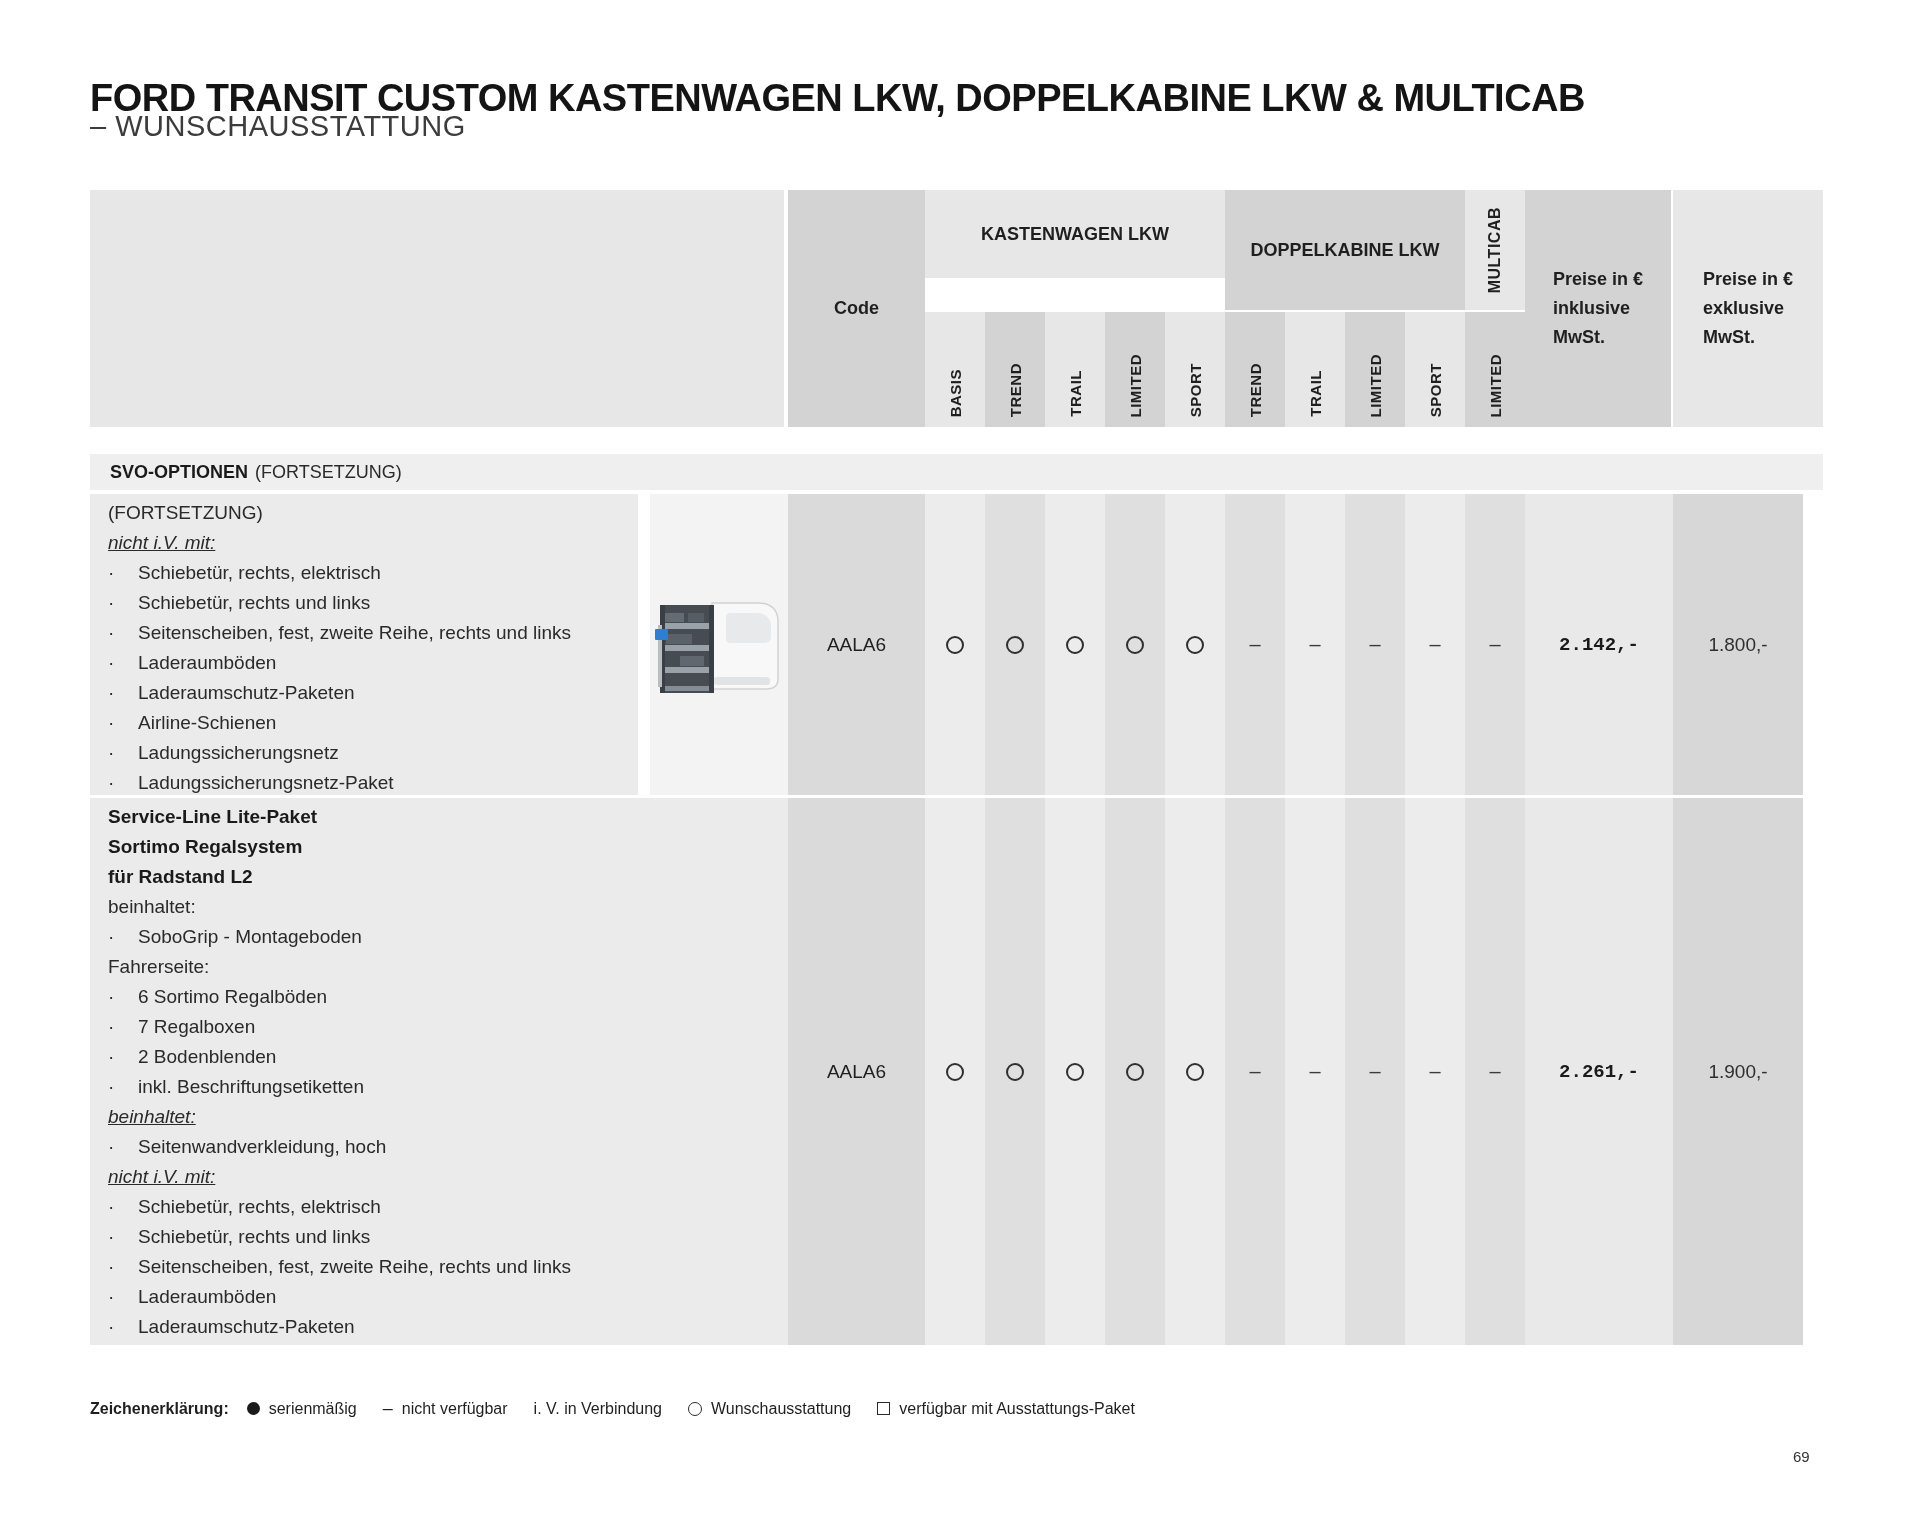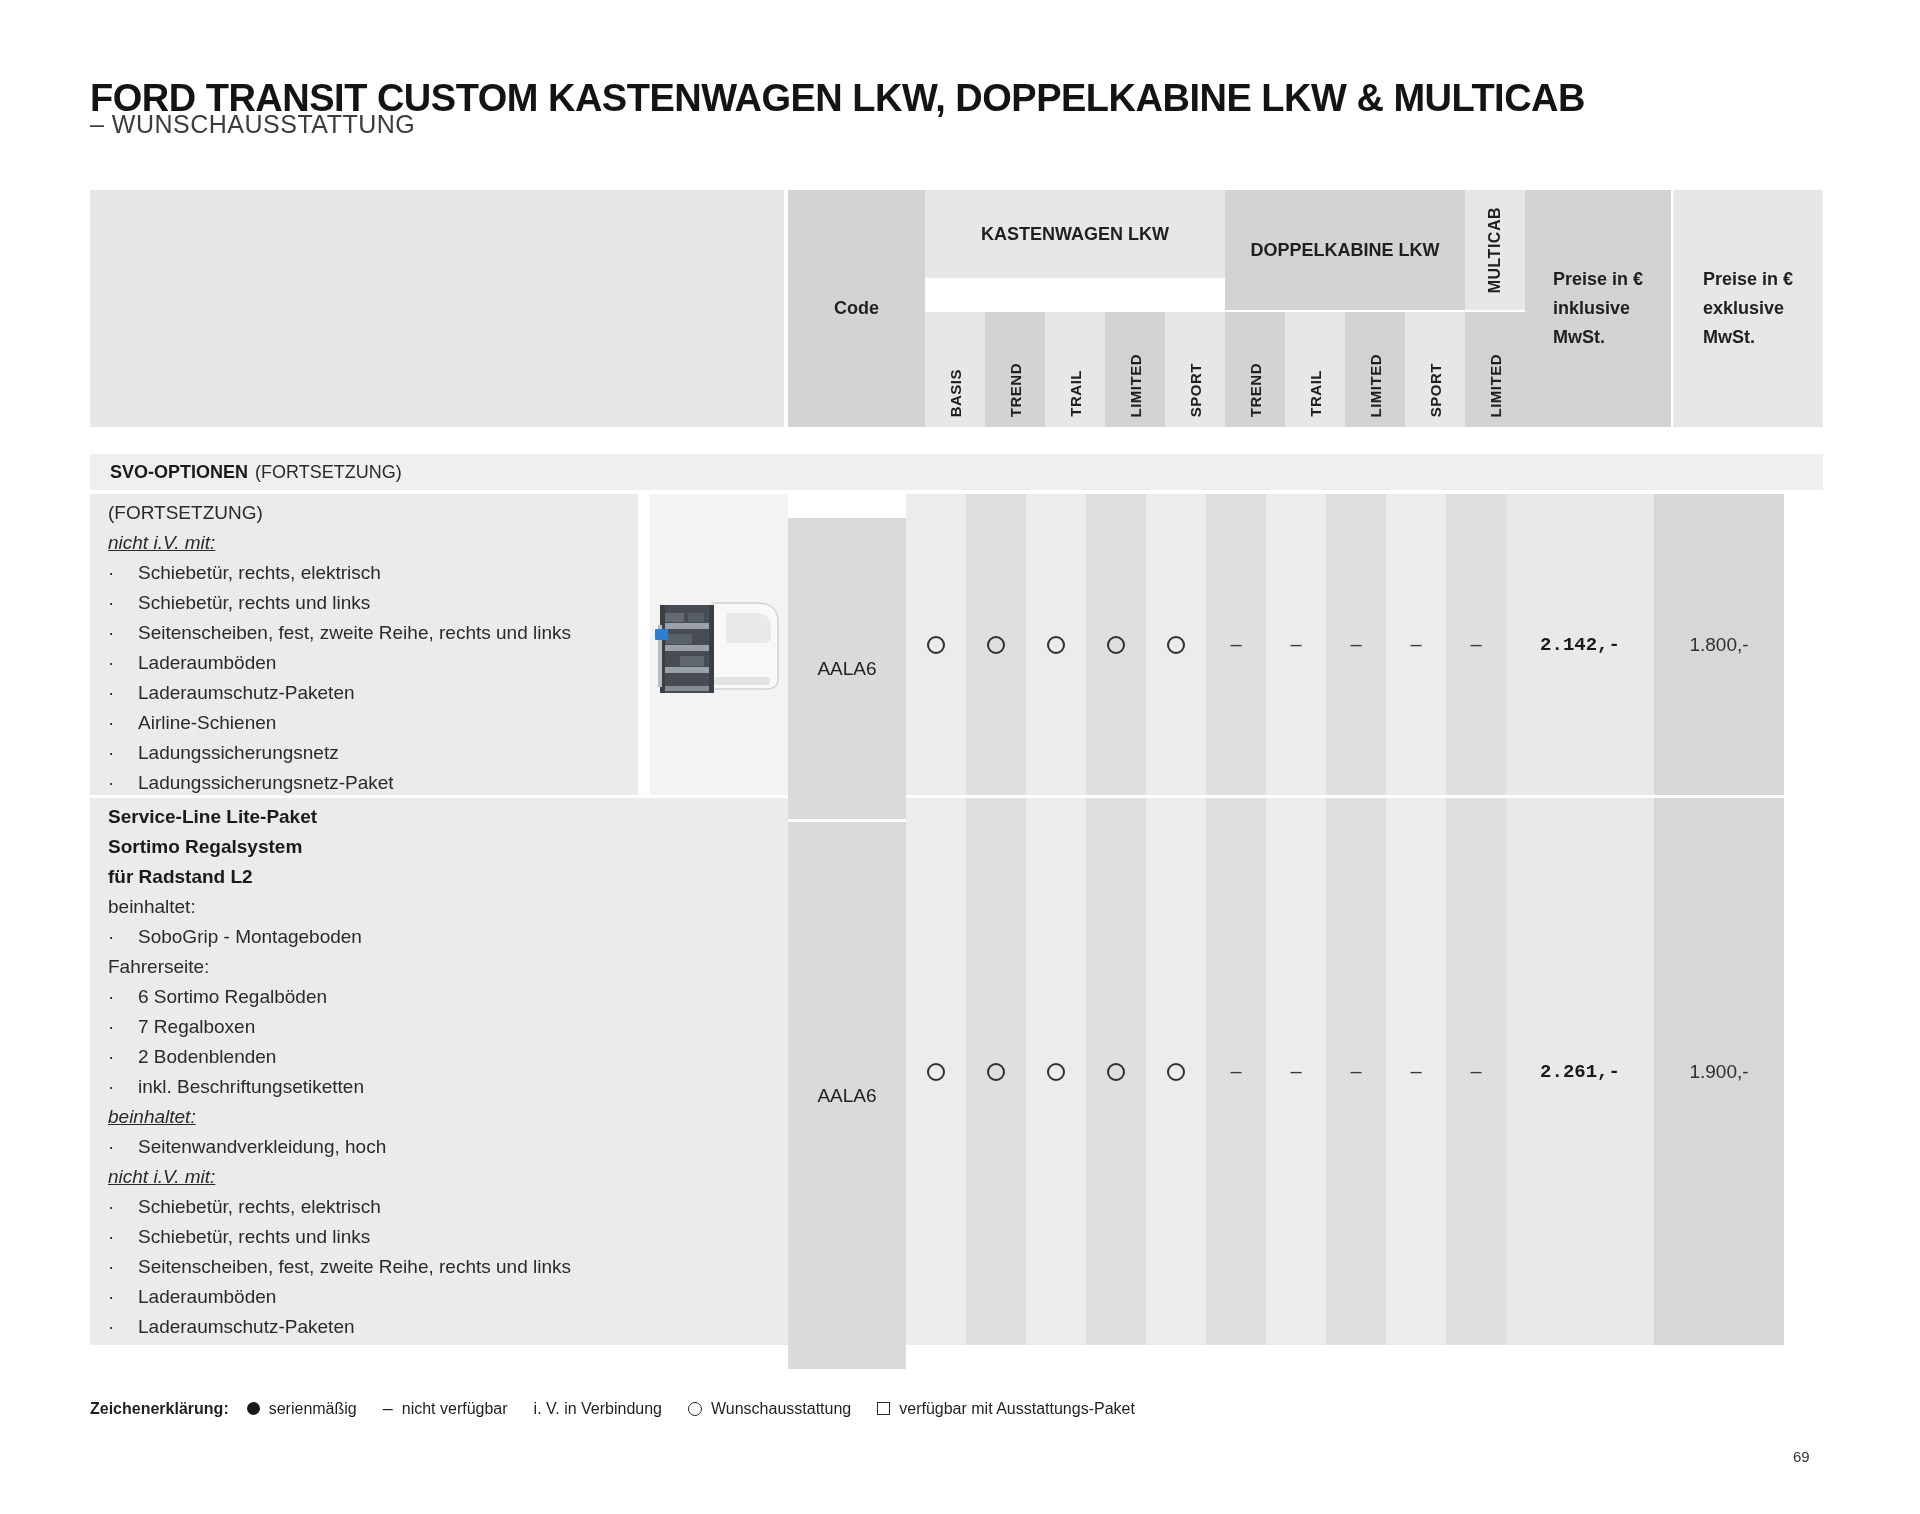--- a/index.html
+++ b/index.html
@@ -6,21 +6,21 @@
   body{
     width:1920px;height:1514px;position:relative;background:#ffffff;
     font-family:"Liberation Sans", sans-serif;color:#2a2a2a;overflow:hidden;
   }
   
   .page-title{
     position:absolute;left:90px;top:62px;font-size:38px;font-weight:800;
     letter-spacing:-0.5px;color:#141414;white-space:nowrap;margin-top:15px;
   }
   .page-subtitle{
-    position:absolute;left:90px;top:110px;font-size:25px;font-weight:400;
+    position:absolute;left:90px;top:110px;font-size:29px;font-weight:400;
     color:#3c3c3c;white-space:nowrap;letter-spacing:0.5px;
   }
   
   .table-wrap{position:absolute;left:90px;top:190px;width:1733px;height:1155px;}
   .thead{position:absolute;left:0;top:0;width:1733px;height:237px;}
   .hcell{position:absolute;display:flex;align-items:center;justify-content:center;}
   .h-left{left:0;top:0;width:694px;height:237px;background:#e7e7e7;}
   .h-code{left:698px;top:0;width:137px;height:237px;background:#d3d3d3;
           font-size:18px;font-weight:700;color:#1f1f1f;}
   .h-kw{left:835px;top:0;width:300px;height:88px;background:#e7e7e7;
@@ -46,21 +46,21 @@
   .section-band .sec-suffix{font-weight:400;margin-left:7px;color:#2a2a2a;}
   
   .trow{position:absolute;left:0;display:flex;}
   .trow[data-row="0"]{top:304px;height:301px;}
   .trow[data-row="1"]{top:608px;height:547px;}
   .cell{display:flex;align-items:center;justify-content:center;box-sizing:border-box;height:100%;}
   .cell.left{background:#ebebeb;display:block;padding:4px 0 0 0;}
   .w-548{width:548px;} .w-698{width:698px;}
   .gapcell{width:12px;height:100%;background:#ffffff;}
   .imgcell{width:138px;height:100%;background:#f3f3f3;display:flex;align-items:center;justify-content:center;}
-  .codecell{width:118px;background:#dadada;font-size:19px;color:#1f1f1f;margin-top:24px;}
+  .codecell{width:137px;background:#dadada;font-size:19px;color:#1f1f1f;}
   .avcell{width:60px;}
   .avcell.lt{background:#ececec;} .avcell.dk{background:#dfdfdf;}
   .inklcell{width:148px;background:#e9e9e9;font-size:19px;font-weight:700;color:#1a1a1a;font-family:Liberation Mono, monospace;}
   .exklcell{width:130px;background:#d7d7d7;font-size:19px;color:#2f2f2f;}
   .line{line-height:30px;font-size:19px;color:#2a2a2a;white-space:nowrap;padding-left:18px;}
   .line.bold{font-weight:700;color:#1a1a1a;}
   .line.iu{font-style:italic;text-decoration:underline;}
   .line .dot{display:inline-block;width:30px;color:#2a2a2a;}
   .ring{display:inline-block;width:14px;height:14px;border:2px solid #2f2f2f;border-radius:50%;}
   .dash{font-size:20px;color:#3a3a3a;}

